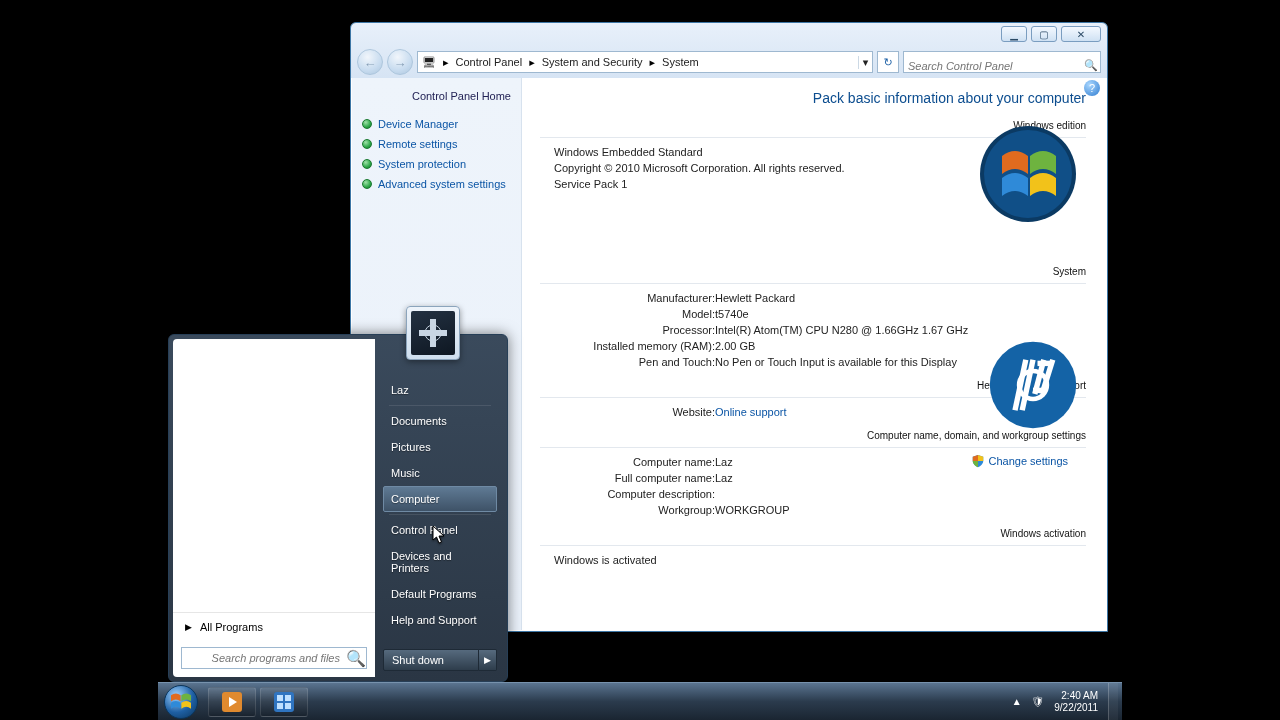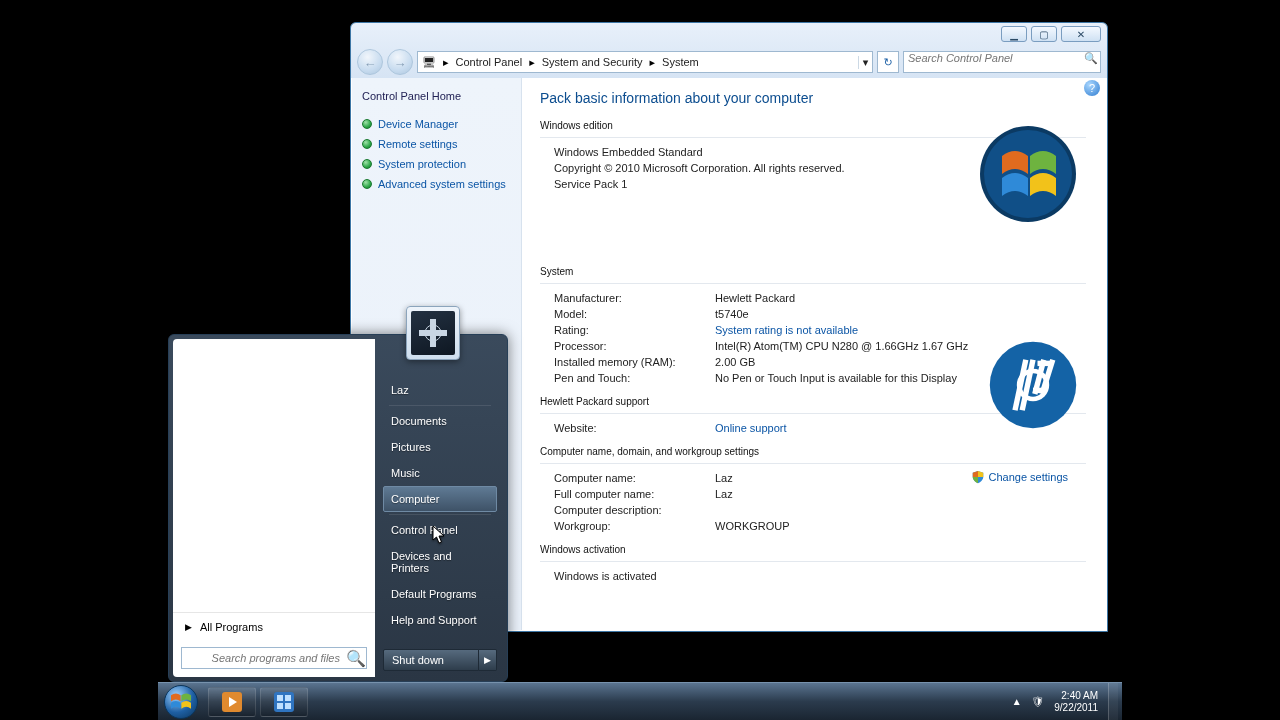--- a/index.html
+++ b/index.html
@@ -25,25 +25,25 @@
 .address { flex:1; height:22px; border:1px solid #9eb8d0; background:#fff; display:flex;
   align-items:center; font-size:11px; color:#222; gap:0;}
 .address .icon { padding:0 4px; font-size:11px; }
 .address .seg { padding:0 4px; }
 .address .sep { padding:0 3px; color:#000;}
 .address .spacer{flex:1;}
 .address .drop { width:14px; text-align:center; border-left:1px solid #ccd9e5;}
 .refresh { width:22px; height:22px; border:1px solid #9eb8d0; background:#fff;
   display:flex; align-items:center; justify-content:center; font-size:11px; color:#1b5fa5;}
 .search { width:198px; height:22px; border:1px solid #9eb8d0; background:#fff;
-  display:flex; align-items:flex-start;gap:7px;}
+  display:flex; align-items:flex-end;gap:7px;}
 .search input { flex:1; border:0; outline:0; font-size:11px; font-style:italic; color:#888; padding:0 4px;}
 .search .mag { width:18px; text-align:center; color:#3d6da0; font-size:11px;}
 
-.body { position:absolute; left:1px; right:1px; top:55px; bottom:1px; display:flex; background:#fff;}
+.body { position:absolute; left:1px; right:1px; top:55px; bottom:1px; display:flex; background:#fff;text-align:right;}
 .sidebar { width:170px; background:linear-gradient(#eef4fb,#eaf1fa); border-right:1px solid #d7e2ee;
   padding:12px 10px; font-size:11px;}
 .sidebar h3 { font-size:11px; font-weight:normal; color:#225; margin-bottom:12px;}
 .sidebar ul { list-style:none;}
 .sidebar li { display:flex; align-items:center; gap:6px; padding:4px 0; color:#0b55a5; cursor:default;}
 .sidebar li .bullet{ width:10px; height:10px; border-radius:50%;
   background: radial-gradient(circle at 35% 30%, #9fe2a8, #2fa84a 60%, #116e25);
   border:1px solid #1a7a30;}
 .content { flex:1; position:relative; padding:12px 20px 0 18px; font-size:11px; color:#222; overflow:hidden;}
 .content .help { position:absolute; right:6px; top:2px; width:16px; height:16px; border-radius:50%;
@@ -224,24 +224,20 @@
         <div class="section-title">System</div>
         <div class="kv">
             <span class="k">Manufacturer:</span>
             <span class="v">Hewlett Packard</span>
           </div>
         <div class="kv">
             <span class="k">Model:</span>
             <span class="v">t5740e</span>
           </div>
         <div class="kv">
-            <span class="k">Rating:</span>
-            <span class="v link">System rating is not available</span>
-          </div>
-        <div class="kv">
             <span class="k">Processor:</span>
             <span class="v">Intel(R) Atom(TM) CPU N280   @ 1.66GHz  1.67 GHz</span>
           </div>
         <div class="kv">
             <span class="k">Installed memory (RAM):</span>
             <span class="v">2.00 GB</span>
           </div>
         <div class="kv">
             <span class="k">Pen and Touch:</span>
             <span class="v">No Pen or Touch Input is available for this Display</span>

